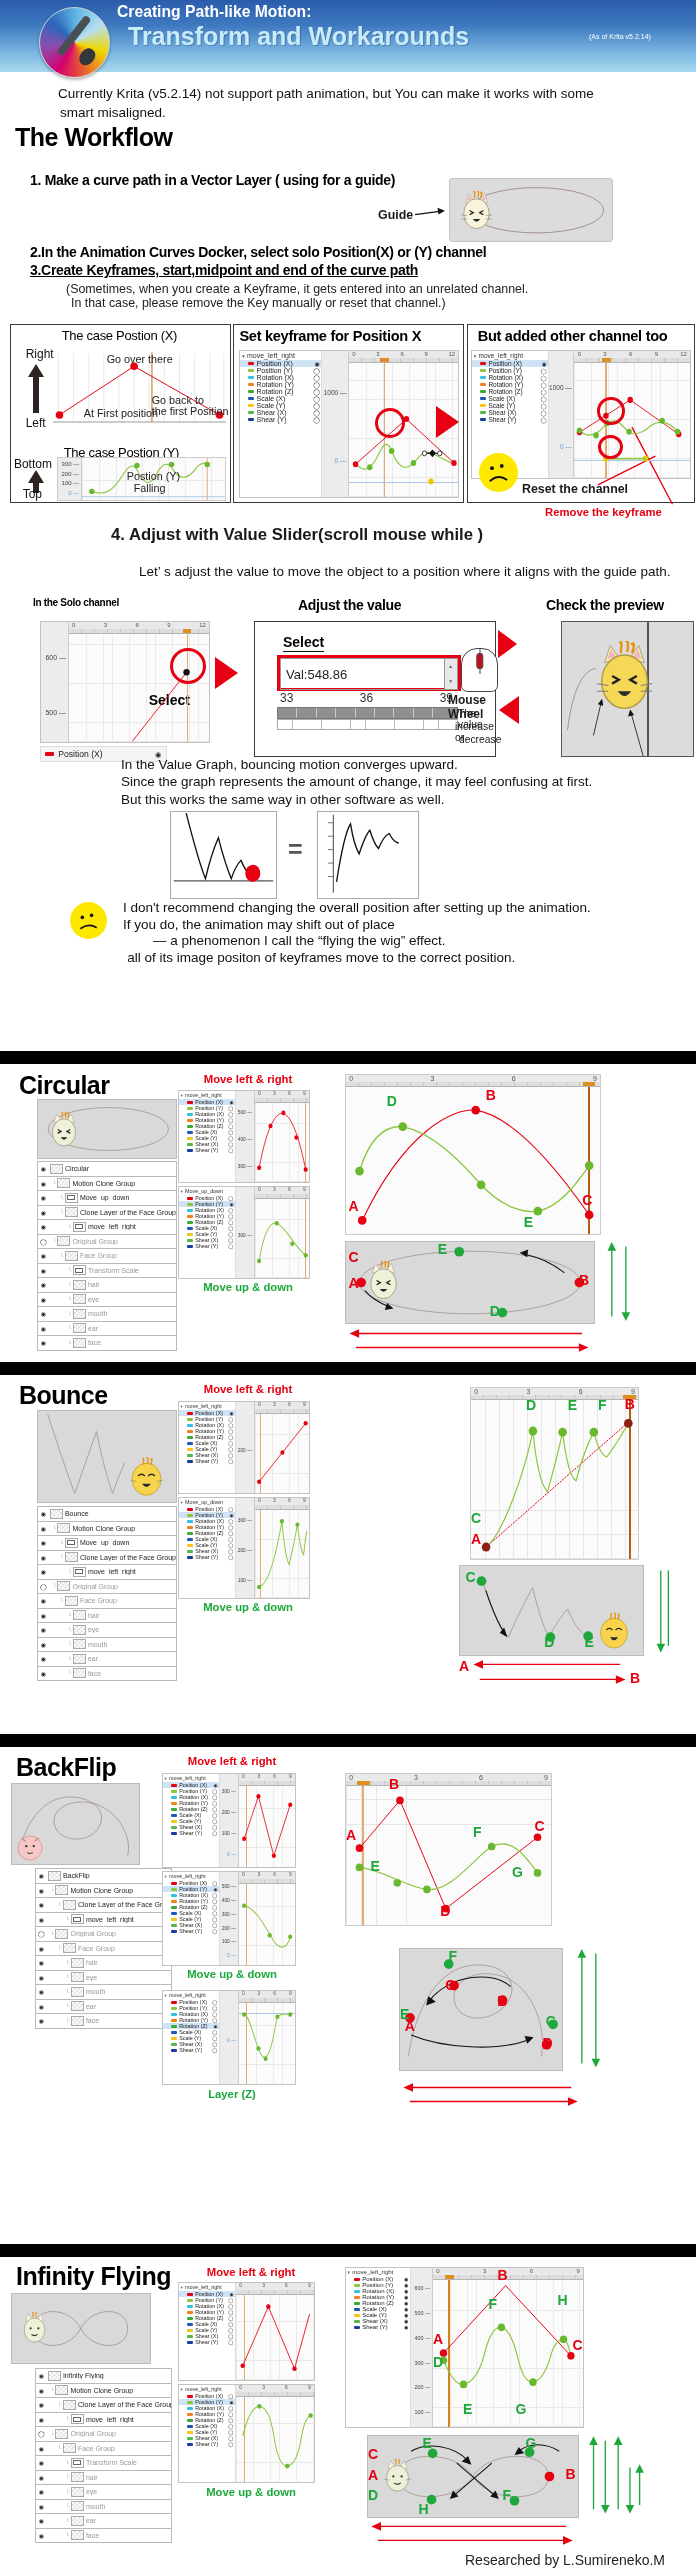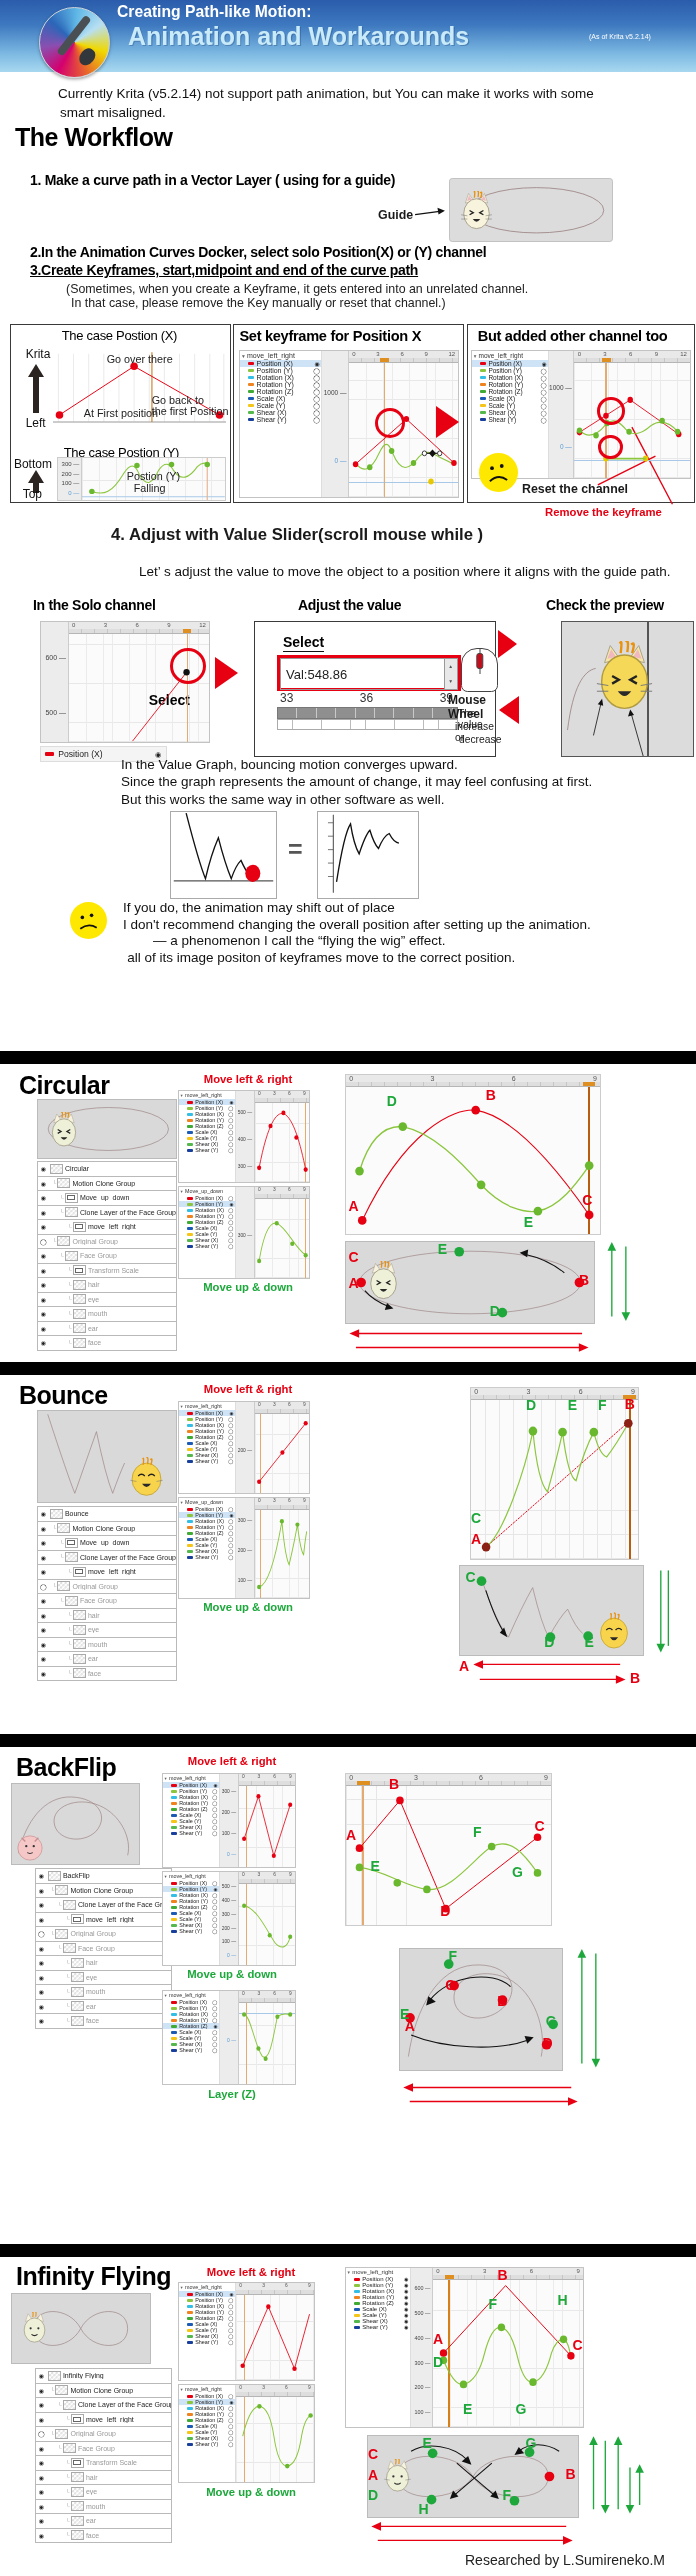--- a/index.html
+++ b/index.html
@@ -81,21 +81,21 @@
 <body>
 
 <div class="page">
 
   <div class="banner"></div>
   <div class="logo ab" style="left:39px;top:6.5px;width:69px;height:69px;">
     <div class="brush" style="left:30px;top:4.3px;"></div>
     <div class="brushtip" style="left:40px;top:40px;"></div>
   </div>
   <div class="ab t1" style="left:117px;top:3.2px;">Creating Path-like Motion:</div>
-  <div class="ab t2" style="left:128px;top:21.6px;">Animation and Workarounds</div>
+  <div class="ab t2" style="left:128px;top:21.6px;">Transform and Workarounds</div>
   <div class="ab vnote" style="left:589px;top:33px;">(As of Krita v5.2.14)</div>
 
   <div class="ab body-txt" style="left:58px;top:85px;">Currently Krita (v5.2.14) not support path animation, but You can make it works with some</div>
   <div class="ab body-txt" style="left:60px;top:104px;">smart misaligned.</div>
 
   <div class="ab h1" style="left:15px;top:123px;">The Workflow</div>
   <div class="ab stepb" style="left:30px;top:172px;">1. Make a curve path in a Vector Layer ( using for a guide)</div>
 
   <div class="ab" style="left:378px;top:208px;font-weight:800;font-size:12.4px;">Guide</div>
   <svg class="ab" style="left:414px;top:205px;" width="32" height="16" viewBox="0 0 60 30">
@@ -120,21 +120,21 @@
     </svg>
   </div>
 
   <div class="ab stepb" style="left:30px;top:244px;">2.In the Animation Curves Docker, select solo Position(X) or (Y) channel</div>
   <div class="ab stepb" style="left:30px;top:262px;text-decoration:underline;">3.Create  Keyframes,  start,midpoint and end of the curve path</div>
   <div class="ab note" style="left:66px;top:282px;">(Sometimes, when you create a Keyframe, it gets entered into an unrelated channel.</div>
   <div class="ab note" style="left:71px;top:296px;">In that case, please remove the Key manually or reset that channel.)</div>
 
   <div class="panelbox" style="left:9.7px;top:324px;width:219px;height:177px;">
     <div class="ab ptitle" style="left:51px;top:3.2px;font-weight:400;font-size:13px;">The case Postion (X)</div>
-    <div class="dirlbl" style="left:15px;top:21.6px;">Krita</div>
+    <div class="dirlbl" style="left:15px;top:21.6px;">Right</div>
     <div class="uparr" style="left:17.3px;top:39px;"></div>
     <div class="upbar" style="left:22px;top:51px;height:37px;"></div>
     <div class="dirlbl" style="left:15px;top:91px;">Left</div>
     <svg class="ab" style="left:42px;top:26px;" width="173" height="76" viewBox="0 0 320 140">
       <g stroke="#d8d8d8">
           <line x1="10" y1="5" x2="10" y2="130"></line>
           <line x1="38" y1="5" x2="38" y2="130"></line>
           <line x1="66" y1="5" x2="66" y2="130"></line>
           <line x1="94" y1="5" x2="94" y2="130"></line>
           <line x1="122" y1="5" x2="122" y2="130"></line>
@@ -381,21 +381,21 @@
       </svg>
   </div>
   <svg class="ab" style="left:621px;top:426px;" width="65" height="81" viewBox="0 0 120 150">
       <line x1="20" y1="2" x2="95" y2="145" stroke="#e60012" stroke-width="2.5"></line>
     </svg>
   <div class="ab" style="left:545px;top:506px;font-weight:800;font-size:11.3px;color:#e60012;">Remove the keyframe</div>
 
   <div class="ab" style="left:111px;top:525px;font-weight:900;font-size:16.7px;">4. Adjust with Value Slider(scroll mouse while )</div>
   <div class="ab body-txt" style="left:139px;top:563px;">Let’ s adjust the value to move the object to a position where it aligns with the guide path.</div>
 
-  <div class="ab ptitle" style="left:33px;top:597px;font-size:14px;">In the Solo channel</div>
+  <div class="ab ptitle" style="left:33px;top:597px;font-size:10px;">In the Solo channel</div>
   <div class="ab ptitle" style="left:298px;top:597px;font-size:14px;">Adjust the value</div>
   <div class="ab ptitle" style="left:546px;top:597px;font-size:14px;">Check the preview</div>
 
   <div class="docker" style="left:40px;top:621px;width:168px;height:120px;font-size:6.5px;">
     <div class="tickcol" style="width:24px;font-size:7px;">
         <span class="tick">600 —</span>
         <span class="tick">500 —</span>
       </div>
     <div class="garea">
       <div class="ruler" style="font-size:6px;">
@@ -503,22 +503,22 @@
   </div>
 
   <div class="sadface" style="left:70px;top:902px;width:37px;height:37px;">
     <svg width="37" height="37" viewBox="0 0 72 72">
         <circle cx="24" cy="30" r="3.5" fill="#111"></circle>
         <circle cx="42" cy="26" r="3.5" fill="#111"></circle>
         <path d="M20,52 q16,-12 32,-2" fill="none" stroke="#111" stroke-width="3.5"></path>
       </svg>
   </div>
   <div class="ab body-txt" style="left:123px;top:900px;line-height:16.7px;">
+    <div>I don't recommend changing the overall position after setting up the animation.</div>
     <div>If you do, the animation may shift out of place</div>
-    <div>I don't recommend changing the overall position after setting up the animation.</div>
     <div style="padding-left:30px;">— a phenomenon I call the “flying the wig” effect.</div>
     <div style="padding-left:4.3px;">all of its image positon of keyframes move to the correct position.</div>
   </div>
 
   <div class="divider" style="top:1051px;"></div>
 
   <div class="ab h1" style="left:19px;top:1071px;">Circular</div>
   <div class="anncanvas" style="left:37px;top:1099px;width:138px;height:58px;">
     <svg width="138" height="58" viewBox="0 0 255 108">
         <ellipse cx="130" cy="54" rx="112" ry="40" fill="none" stroke="#9a7f7f" stroke-width="1.2"></ellipse>

